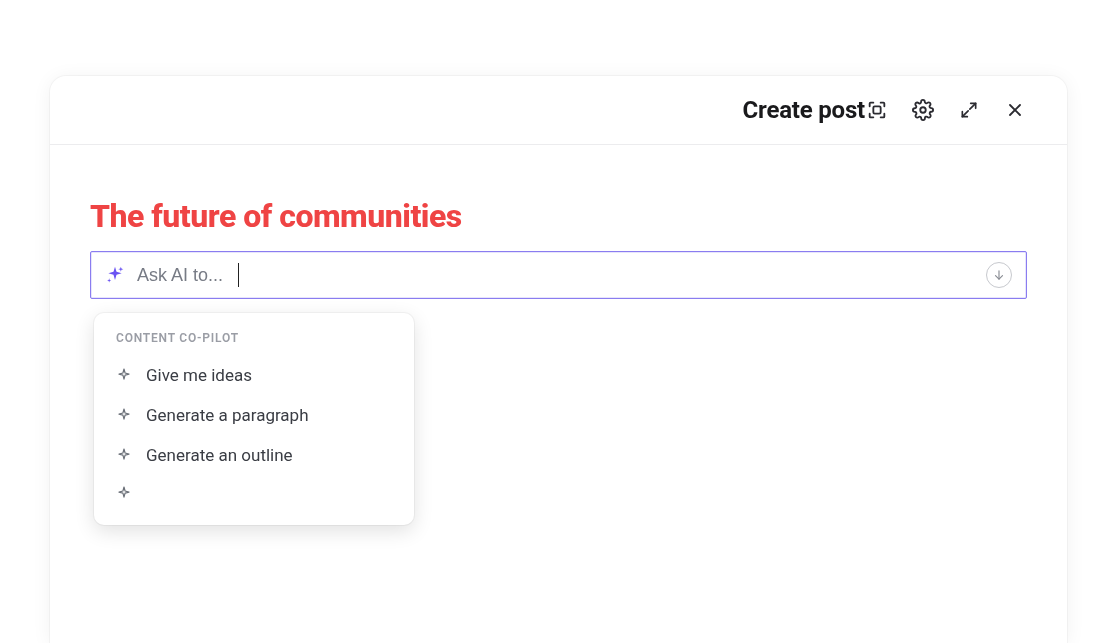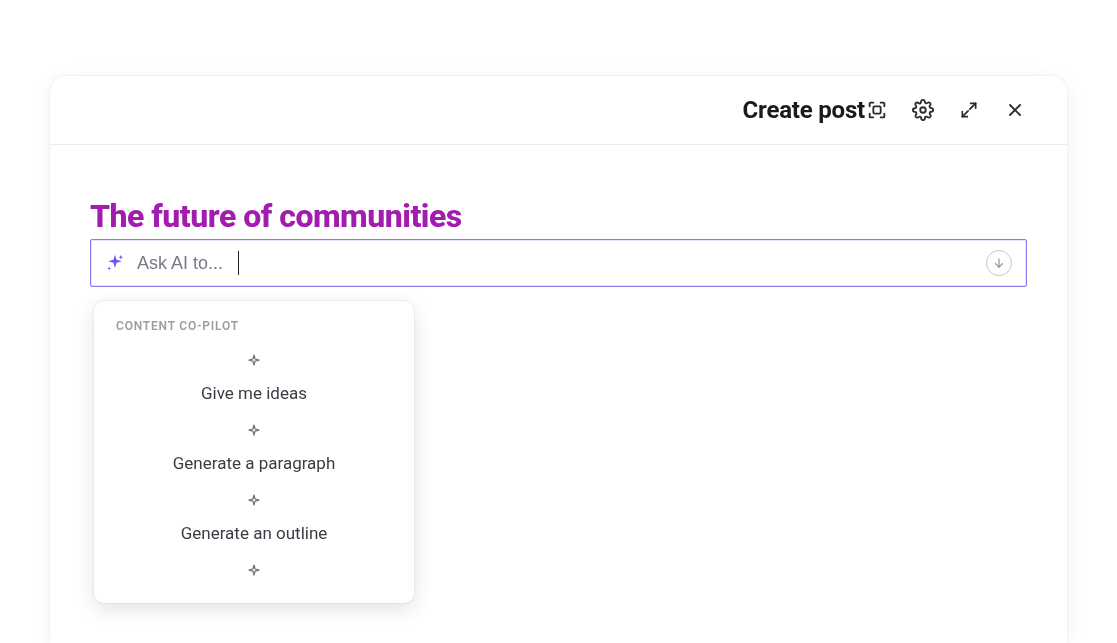--- a/index.html
+++ b/index.html
@@ -48,23 +48,23 @@
       cursor: pointer;
       color: #2b2b31;
     }
     .modal-body {
       padding: 52px 40px 0 40px;
       position: relative;
     }
     .post-title {
       font-size: 32px;
       font-weight: 800;
-      color: #a21caf;
+      color: #ef4444;
       letter-spacing: -0.5px;
-      margin-bottom: 4px;
+      margin-bottom: 16px;
     }
     .ai-input-wrap {
       position: relative;
       border: 1px solid #8a7cf0;
       border-radius: 2px;
       display: flex;
       align-items: center;
       padding: 10px 14px;
       background: #fff;
       box-shadow: inset 0 0 0 0.5px rgba(138,124,240,0.4);
@@ -122,21 +122,20 @@
       padding: 0 22px 10px 22px;
     }
     .dropdown-item {
       display: flex;
       align-items: center;
       gap: 14px;
       padding: 10px 22px;
       cursor: pointer;
       font-size: 17px;
       color: #3a3d44;
-      flex-direction: column;
     }
     .dropdown-item .spark-small { color: #6c7179; display:flex; align-items:center; }
     .input-block { position: relative; }
   </style>
 </head>
 <body>
 
 <div class="modal">
   <div class="modal-header">
     <div class="modal-title">Create post</div>

